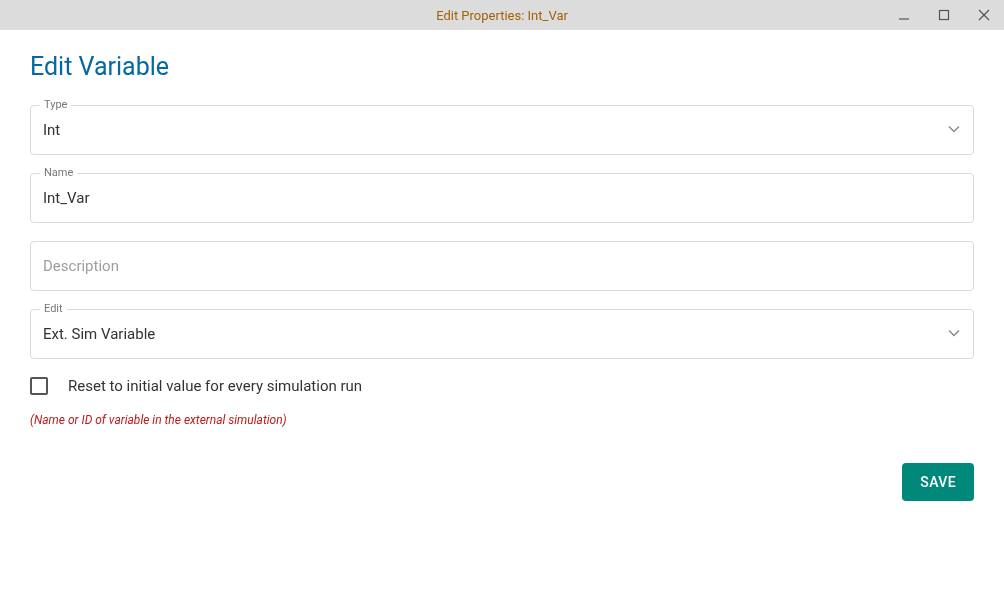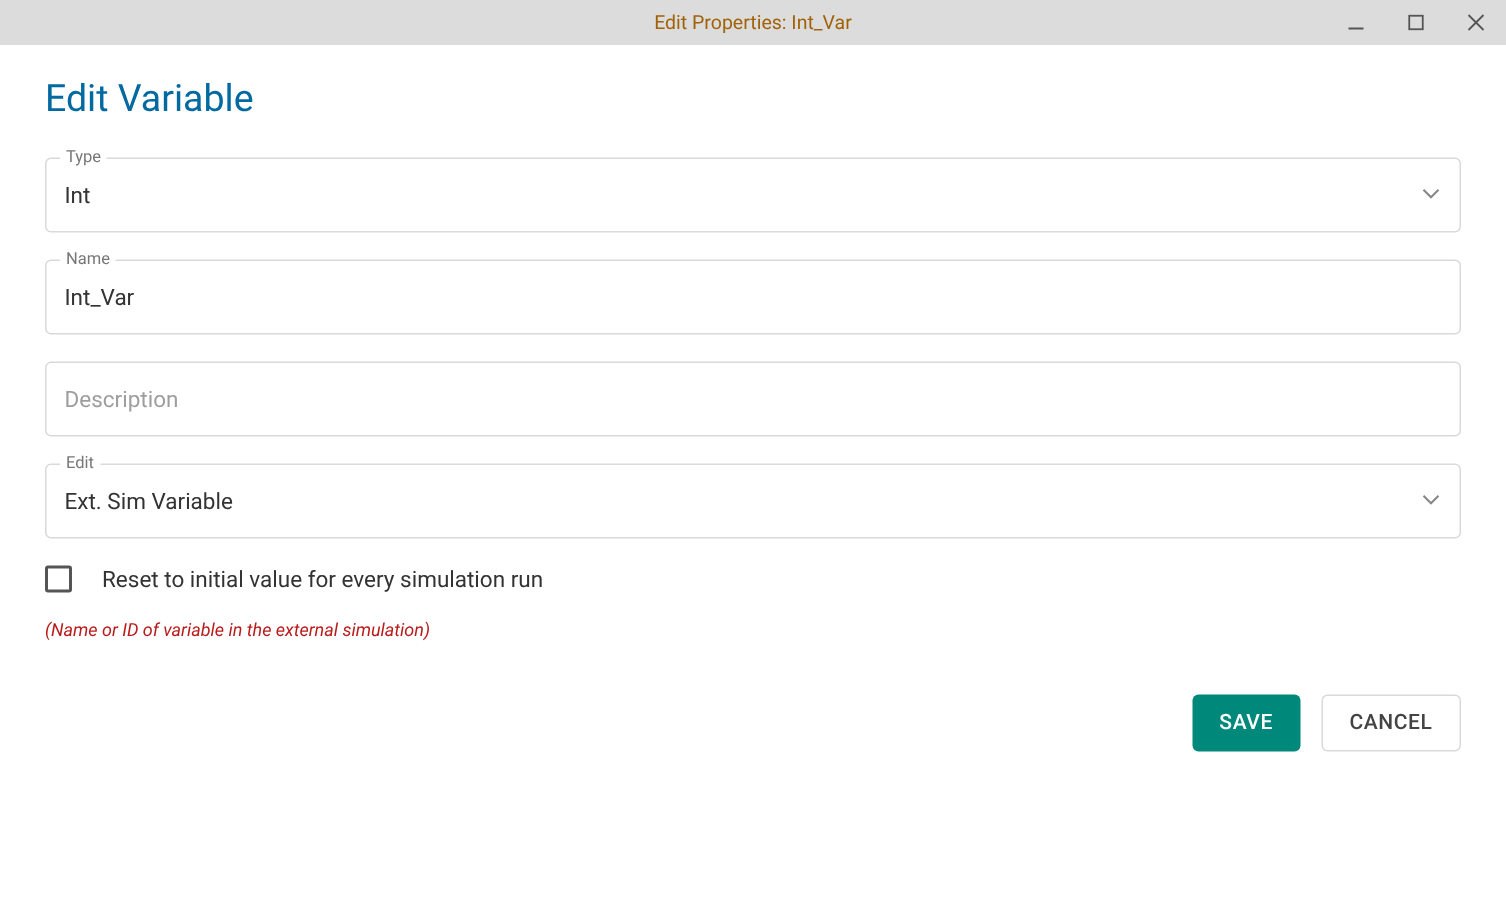--- a/index.html
+++ b/index.html
@@ -218,16 +218,15 @@
 
   <div class="checkbox-row">
     <div class="checkbox-box"></div>
     <span class="checkbox-label">Reset to initial value for every simulation run</span>
   </div>
 
   <div class="helper-text">(Name or ID of variable in the external simulation)</div>
 
   <div class="actions">
     <button class="btn btn-primary">SAVE</button>
-    <button class="btn btn-secondary">CANCEL</button>
   </div>
 
 </div>
 
 </body></html>

